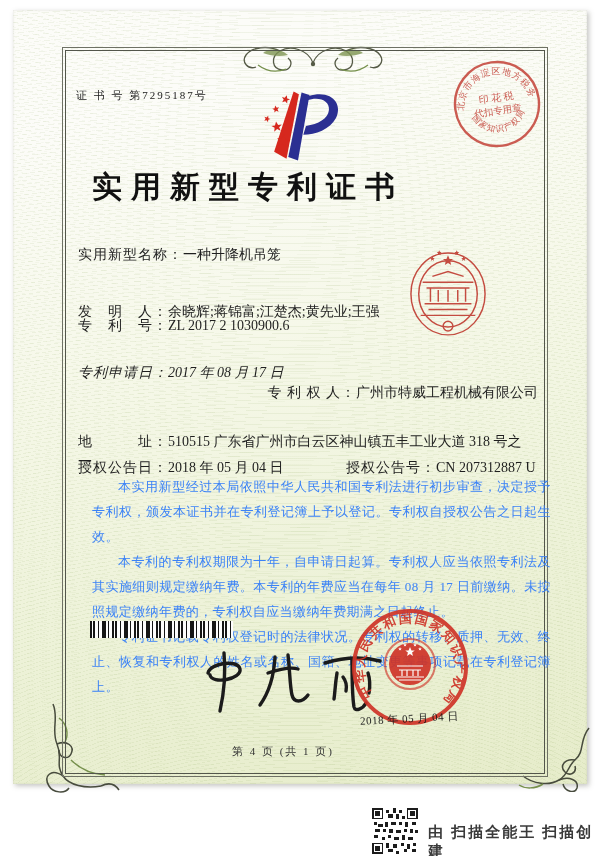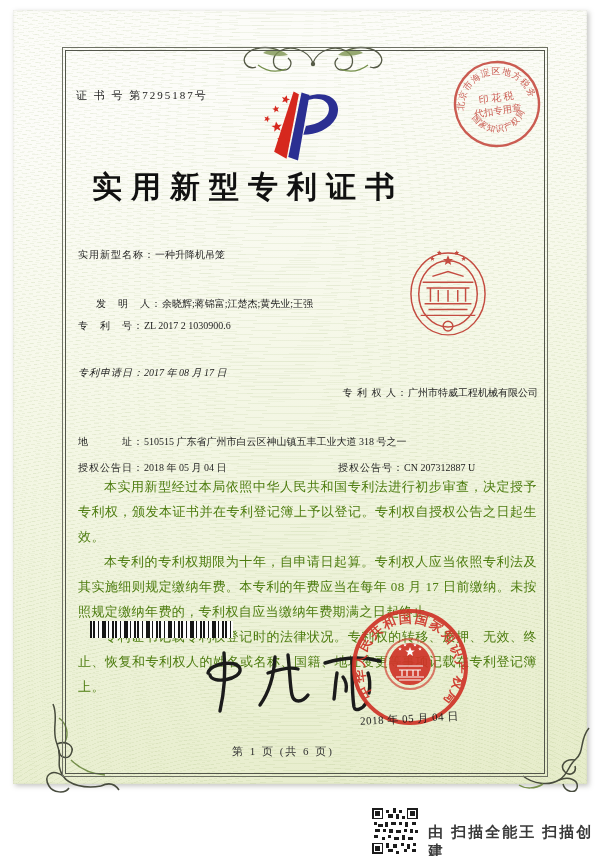--- a/index.html
+++ b/index.html
@@ -11,28 +11,28 @@
          box-shadow:2px 2px 5px rgba(90,90,80,.35), inset 0 0 2px rgba(120,120,110,.25);}
   .paper::before{content:"";position:absolute;inset:0;pointer-events:none;
          background:
           repeating-radial-gradient(ellipse 140% 60% at 50% 118%, rgba(130,160,80,.10) 0 1px, transparent 1px 6px),
           repeating-radial-gradient(ellipse 150% 55% at 45% -20%, rgba(130,160,80,.05) 0 1px, transparent 1px 8px);}
   .frame{position:absolute;left:65px;top:50px;width:478px;height:722px;
          border:1px solid #53564b;outline:1px solid #6e7164;outline-offset:2px;}
   .certno{position:absolute;left:76px;top:88px;font-size:11px;letter-spacing:2px;color:#222;}
   .title{position:absolute;left:0;top:167px;width:496px;text-align:center;
          font-size:30px;font-weight:bold;letter-spacing:9px;color:#111;}
-  .frow{position:absolute;left:78px;width:460px;font-size:10px;line-height:20px;color:#1f1f1f;}
+  .frow{position:absolute;left:78px;width:460px;font-size:14px;line-height:20px;color:#1f1f1f;}
   .frow .lab{letter-spacing:1px;}
-  .f-name{top:245px;} .f-inv{top:294px;margin-left:18px;} .f-pno{top:316px;} .f-fil{top:363px;font-style:italic;}
+  .f-name{top:245px;} .f-inv{top:302px;} .f-pno{top:316px;} .f-fil{top:363px;font-style:italic;}
   .f-pat{top:383px;text-align:right;} .f-addr{top:394px;width:452px;margin-top:38px;} 
-  .f-grant{top:458px;} .grant-right{position:absolute;left:260px;top:0;white-space:nowrap;}
+  .f-grant{top:458px;} .grant-right{position:absolute;left:268px;top:0;white-space:nowrap;}
   .f-grant{height:20px;}
-  .body-text{position:absolute;left:78px;top:474px;width:459px;font-size:13px;
-             line-height:25px;letter-spacing:.4px;color:#4d7c0f;text-align:justify;}
+  .body-text{position:absolute;left:92px;top:474px;width:459px;font-size:13px;
+             line-height:25px;letter-spacing:.4px;color:#3b82f6;text-align:justify;}
   .body-text p{margin:0;text-indent:2em;}
   .barcode{position:absolute;left:90px;top:621px;width:143px;height:17px;
            background:repeating-linear-gradient(90deg,#161616 0 2px,#fdfdfd 2px 3px,#161616 3px 5px,#fdfdfd 5px 8px,#161616 8px 9px,#fdfdfd 9px 12px,#161616 12px 16px,#fdfdfd 16px 18px,#161616 18px 19px,#fdfdfd 19px 22px);}
   .director{position:absolute;left:92px;top:666px;font-size:13px;font-weight:bold;
             letter-spacing:3px;color:#232323;line-height:26px;}
   .sig{position:absolute;left:180px;top:645px;}
   .seal{position:absolute;left:345px;top:602px;}
   .seal-date{position:absolute;left:360px;top:711px;width:110px;font-size:11px;color:#1c1c1c;
              letter-spacing:.5px;transform:rotate(-3deg);white-space:nowrap;}
   .pageno{position:absolute;left:183px;top:744px;width:200px;text-align:center;
@@ -216,21 +216,21 @@
           <use href="#star" transform="translate(70,43) scale(0.2)"></use>
           <use href="#star" transform="translate(75,47) scale(0.2)"></use>
         </g>
         <path stroke="#ffffff" stroke-width="1.2" fill="none" d="M52,64 H78 M54,68 H76 M57,68 V74 M62,68 V74 M68,68 V74 M73,68 V74 M51,75 H79 M54,78 H76"></path>
       </g>
     </g>
   </svg>
 
   <div class="seal-date">2018 年 05 月 04 日</div>
 
-  <div class="pageno">第 1 页 (共 6 页)</div>
+  <div class="pageno">第 4 页 (共 1 页)</div>
 
   <svg class="qr" width="46" height="46" viewBox="0 0 29 29" shape-rendering="crispEdges">
     <g fill="#1c1c1c">
       <path d="M0,0 h7 v7 h-7 Z M1,1 v5 h5 v-5 Z" fill-rule="evenodd"></path>
       <rect x="2" y="2" width="3" height="3"></rect>
       <path d="M22,0 h7 v7 h-7 Z M23,1 v5 h5 v-5 Z" fill-rule="evenodd"></path>
       <rect x="24" y="2" width="3" height="3"></rect>
       <path d="M0,22 h7 v7 h-7 Z M1,23 v5 h5 v-5 Z" fill-rule="evenodd"></path>
       <rect x="2" y="24" width="3" height="3"></rect>
       <rect x="9" y="1" width="2" height="2"></rect>

